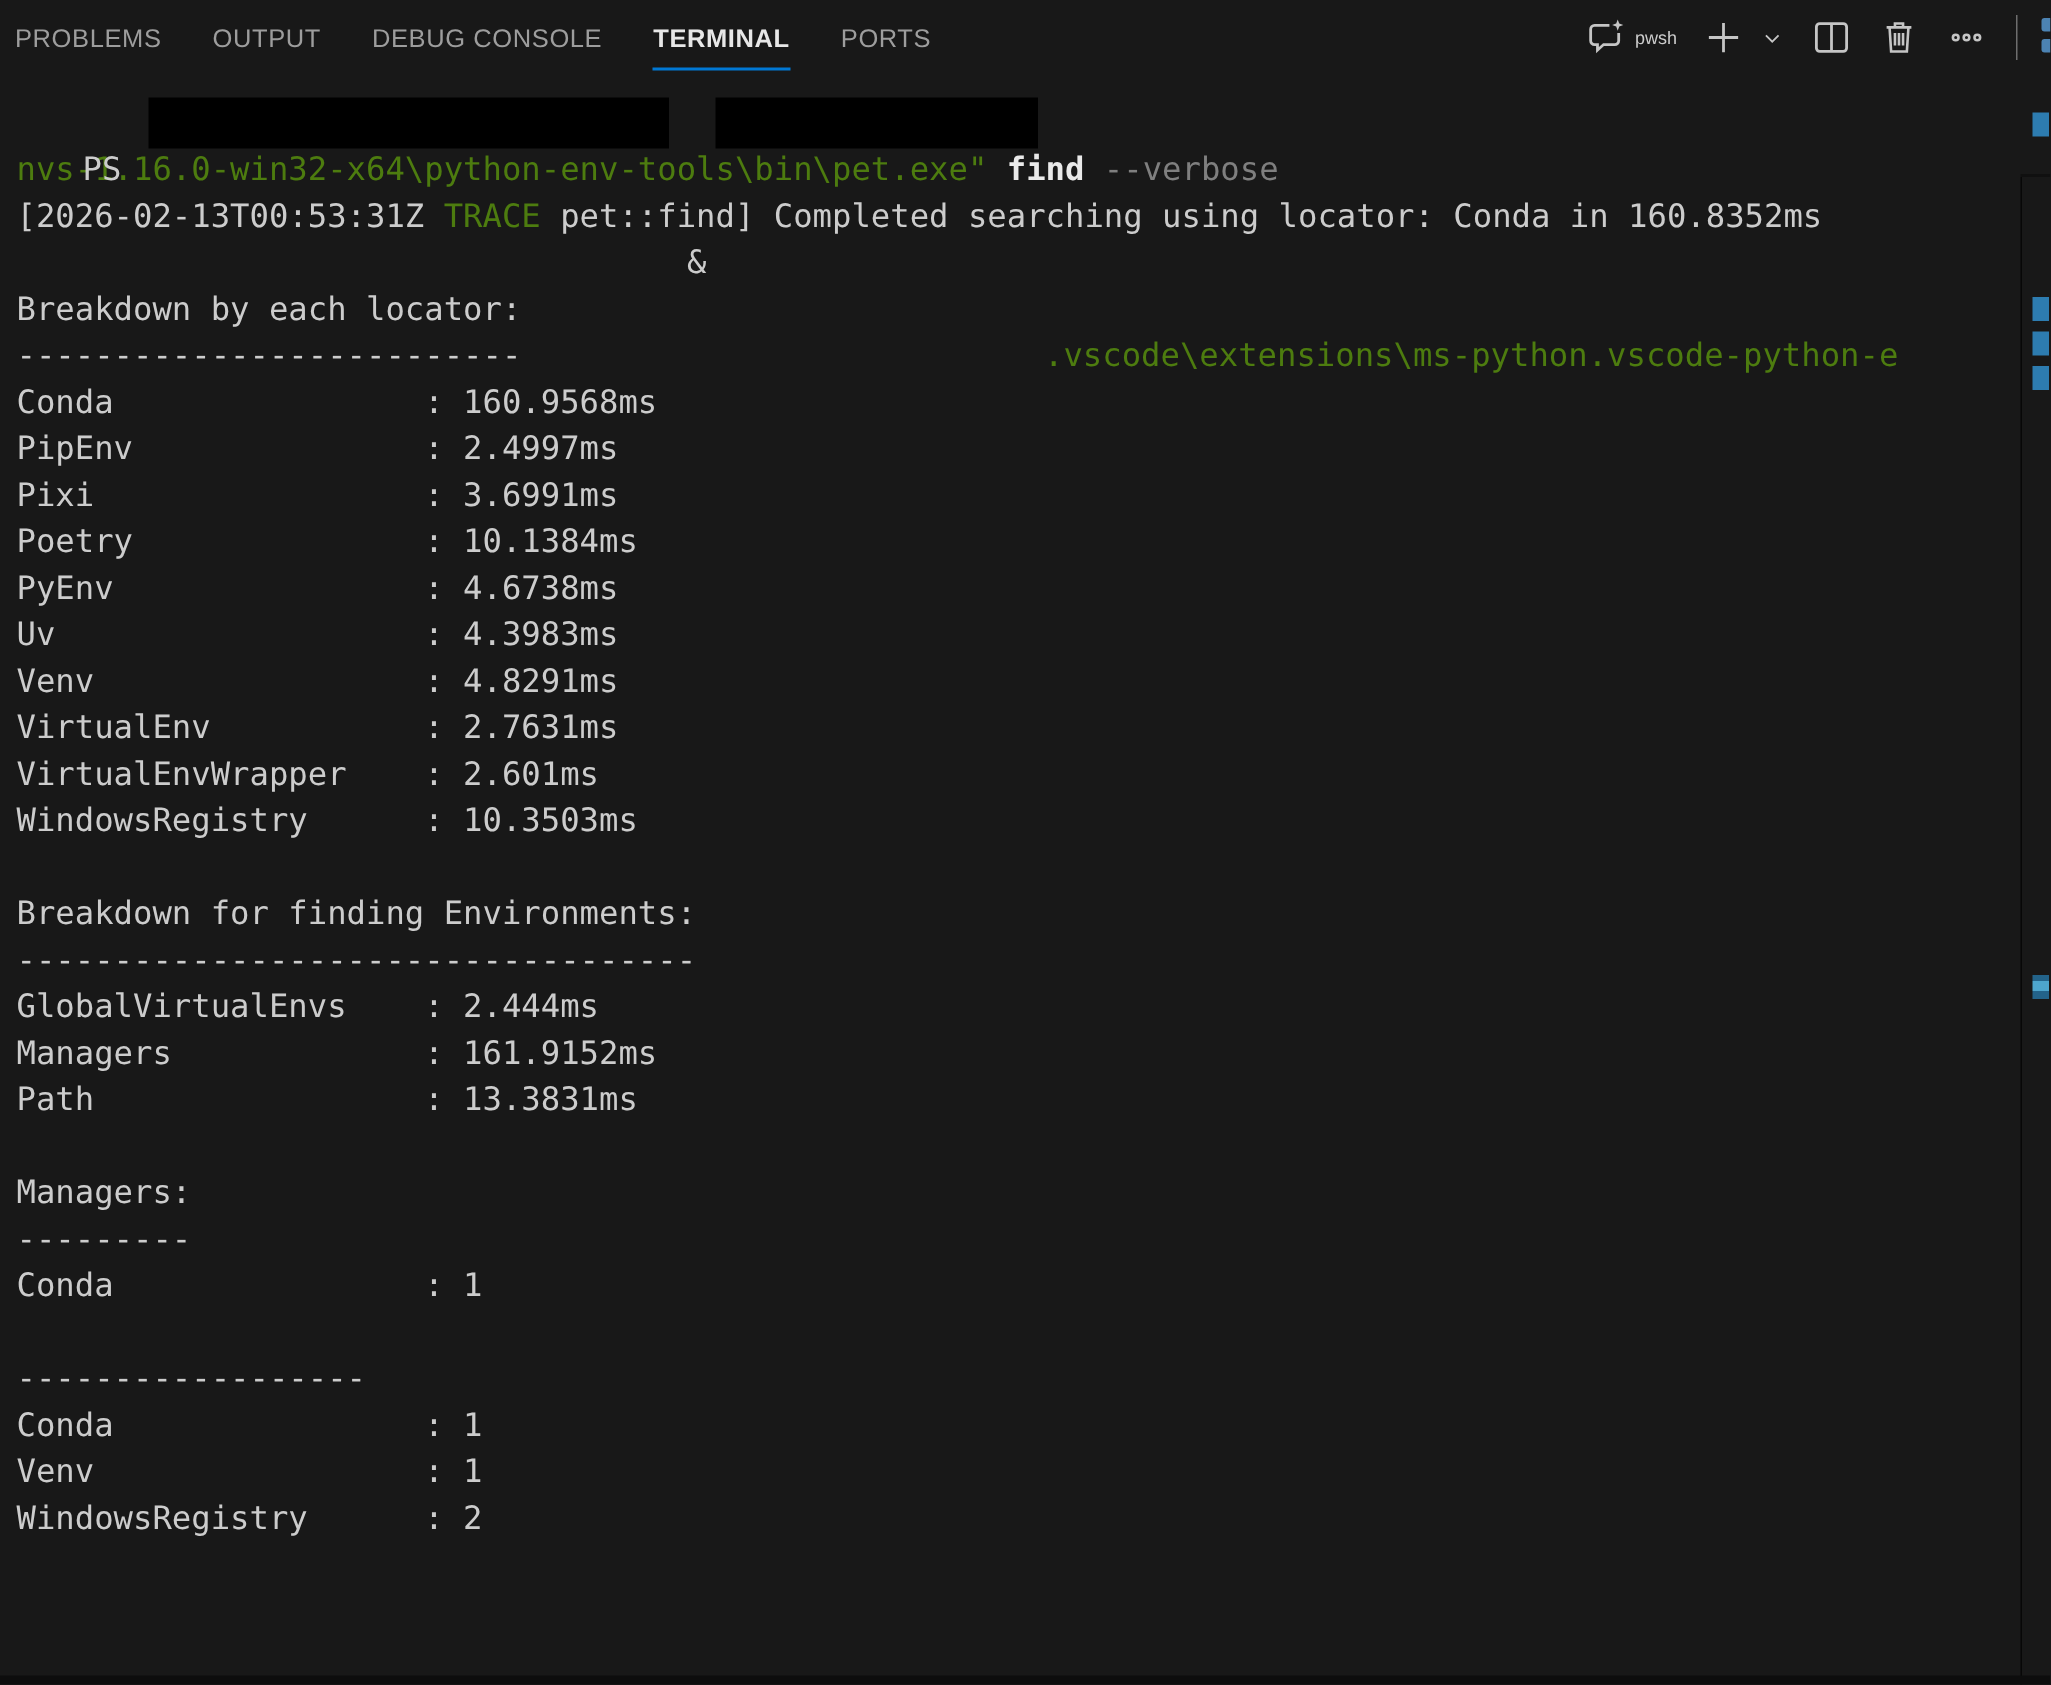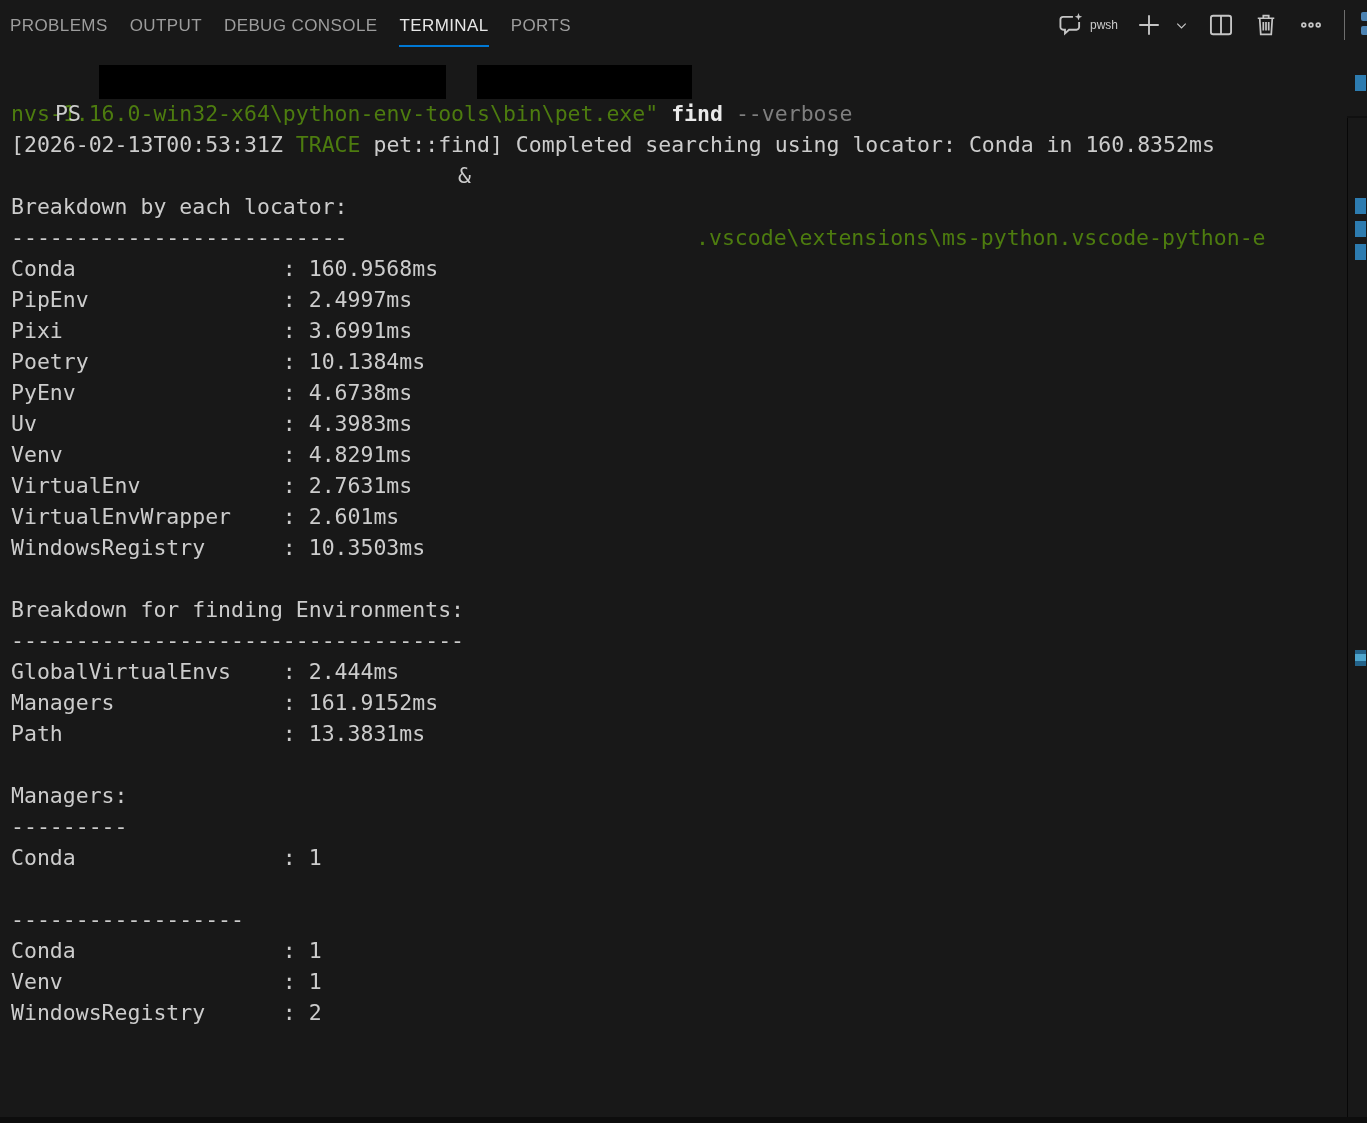--- a/index.html
+++ b/index.html
@@ -4,26 +4,26 @@
 <style>
   * { margin:0; padding:0; box-sizing:border-box; }
   html,body { width:1367px; height:1123px; overflow:hidden; background:#181818; }
   body { font-family:"Liberation Sans", sans-serif; position:relative; }
 
   
   .panel-header {
     position:absolute; top:0; left:0; width:1367px; height:55px;
     display:flex; align-items:flex-start; background:#181818;
   }
-  .tabs { display:flex; gap:22px; margin-left:10px; padding-top:16px; }
+  .tabs { display:flex; gap:34px; margin-left:10px; padding-top:16px; }
   .tab {
     font-size:17px; letter-spacing:.4px; color:#9d9d9d; cursor:pointer;
     padding-bottom:9px; border-bottom:2px solid transparent; white-space:nowrap;
   }
-  .tab.active { color:#e7e7e7; border-bottom-color:#0078d4; }
+  .tab.active { color:#e7e7e7; border-bottom-color:#0078d4;font-weight:bold; }
 
   .header-actions {
     position:absolute; right:22px; top:0; height:50px;
     display:flex; align-items:center; gap:9px; color:#c5c5c5;
   }
   .icon-btn { display:flex; align-items:center; justify-content:center; cursor:pointer;
               width:28px; height:28px; }
   .icon-btn svg { stroke:#c5c5c5; fill:none; stroke-width:1.15; }
   .shell-label { font-size:12px; color:#cccccc; margin-right:8px; margin-left:-4px; cursor:pointer; }
   .hdr-divider { width:1px; height:30px; background:#6e6e6e; margin-left:10px; }

